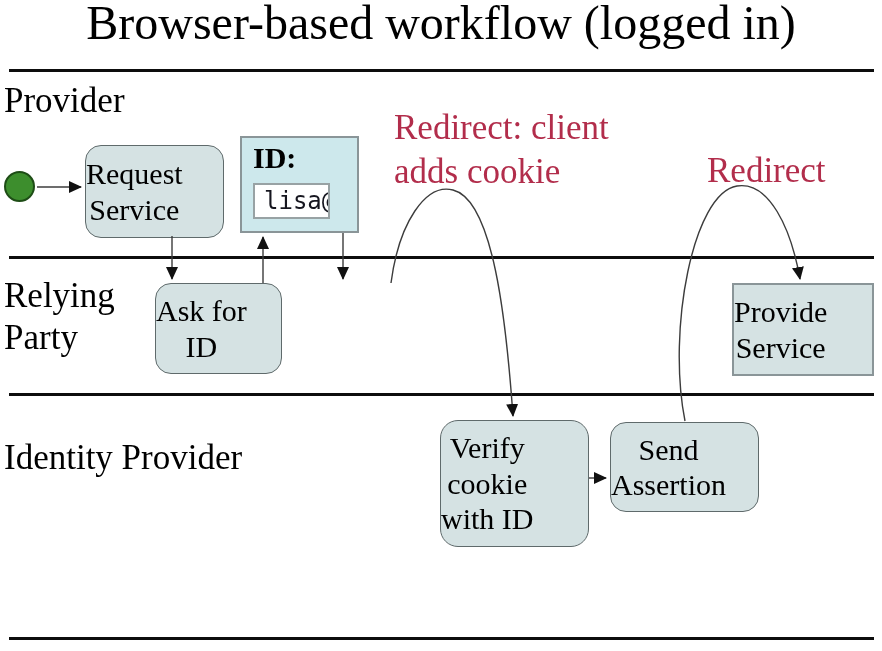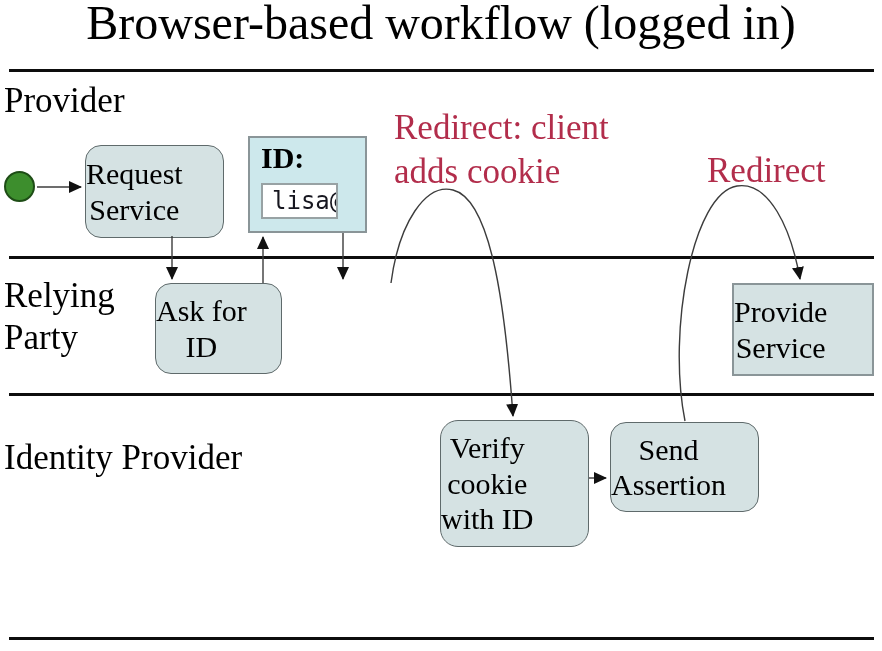--- a/index.html
+++ b/index.html
@@ -31,21 +31,21 @@
     border: 1.5px solid var(--node-border);
     border-radius: 16px;
     display: flex; align-items: center; 
     font-size: 30px; line-height: 1.18; text-align: center;
   }
   .node.square {
     border-radius: 0;
     border: 2px solid var(--id-box-border);
   }
   .idbox {
-    position: absolute; left: 248px; top: 136px; width: 119px; height: 97px;
+    position: absolute; left: 240px; top: 136px; width: 119px; height: 97px;
     background: var(--id-box-fill);
     border: 2px solid var(--id-box-border);
     box-sizing: border-box;
     padding-left: 40px;
   }
   .idlabel {
     position: absolute; left: 11px; top: 2px;
     font-size: 30px; font-weight: bold; line-height: 1.2;
   }
   .idinput {

